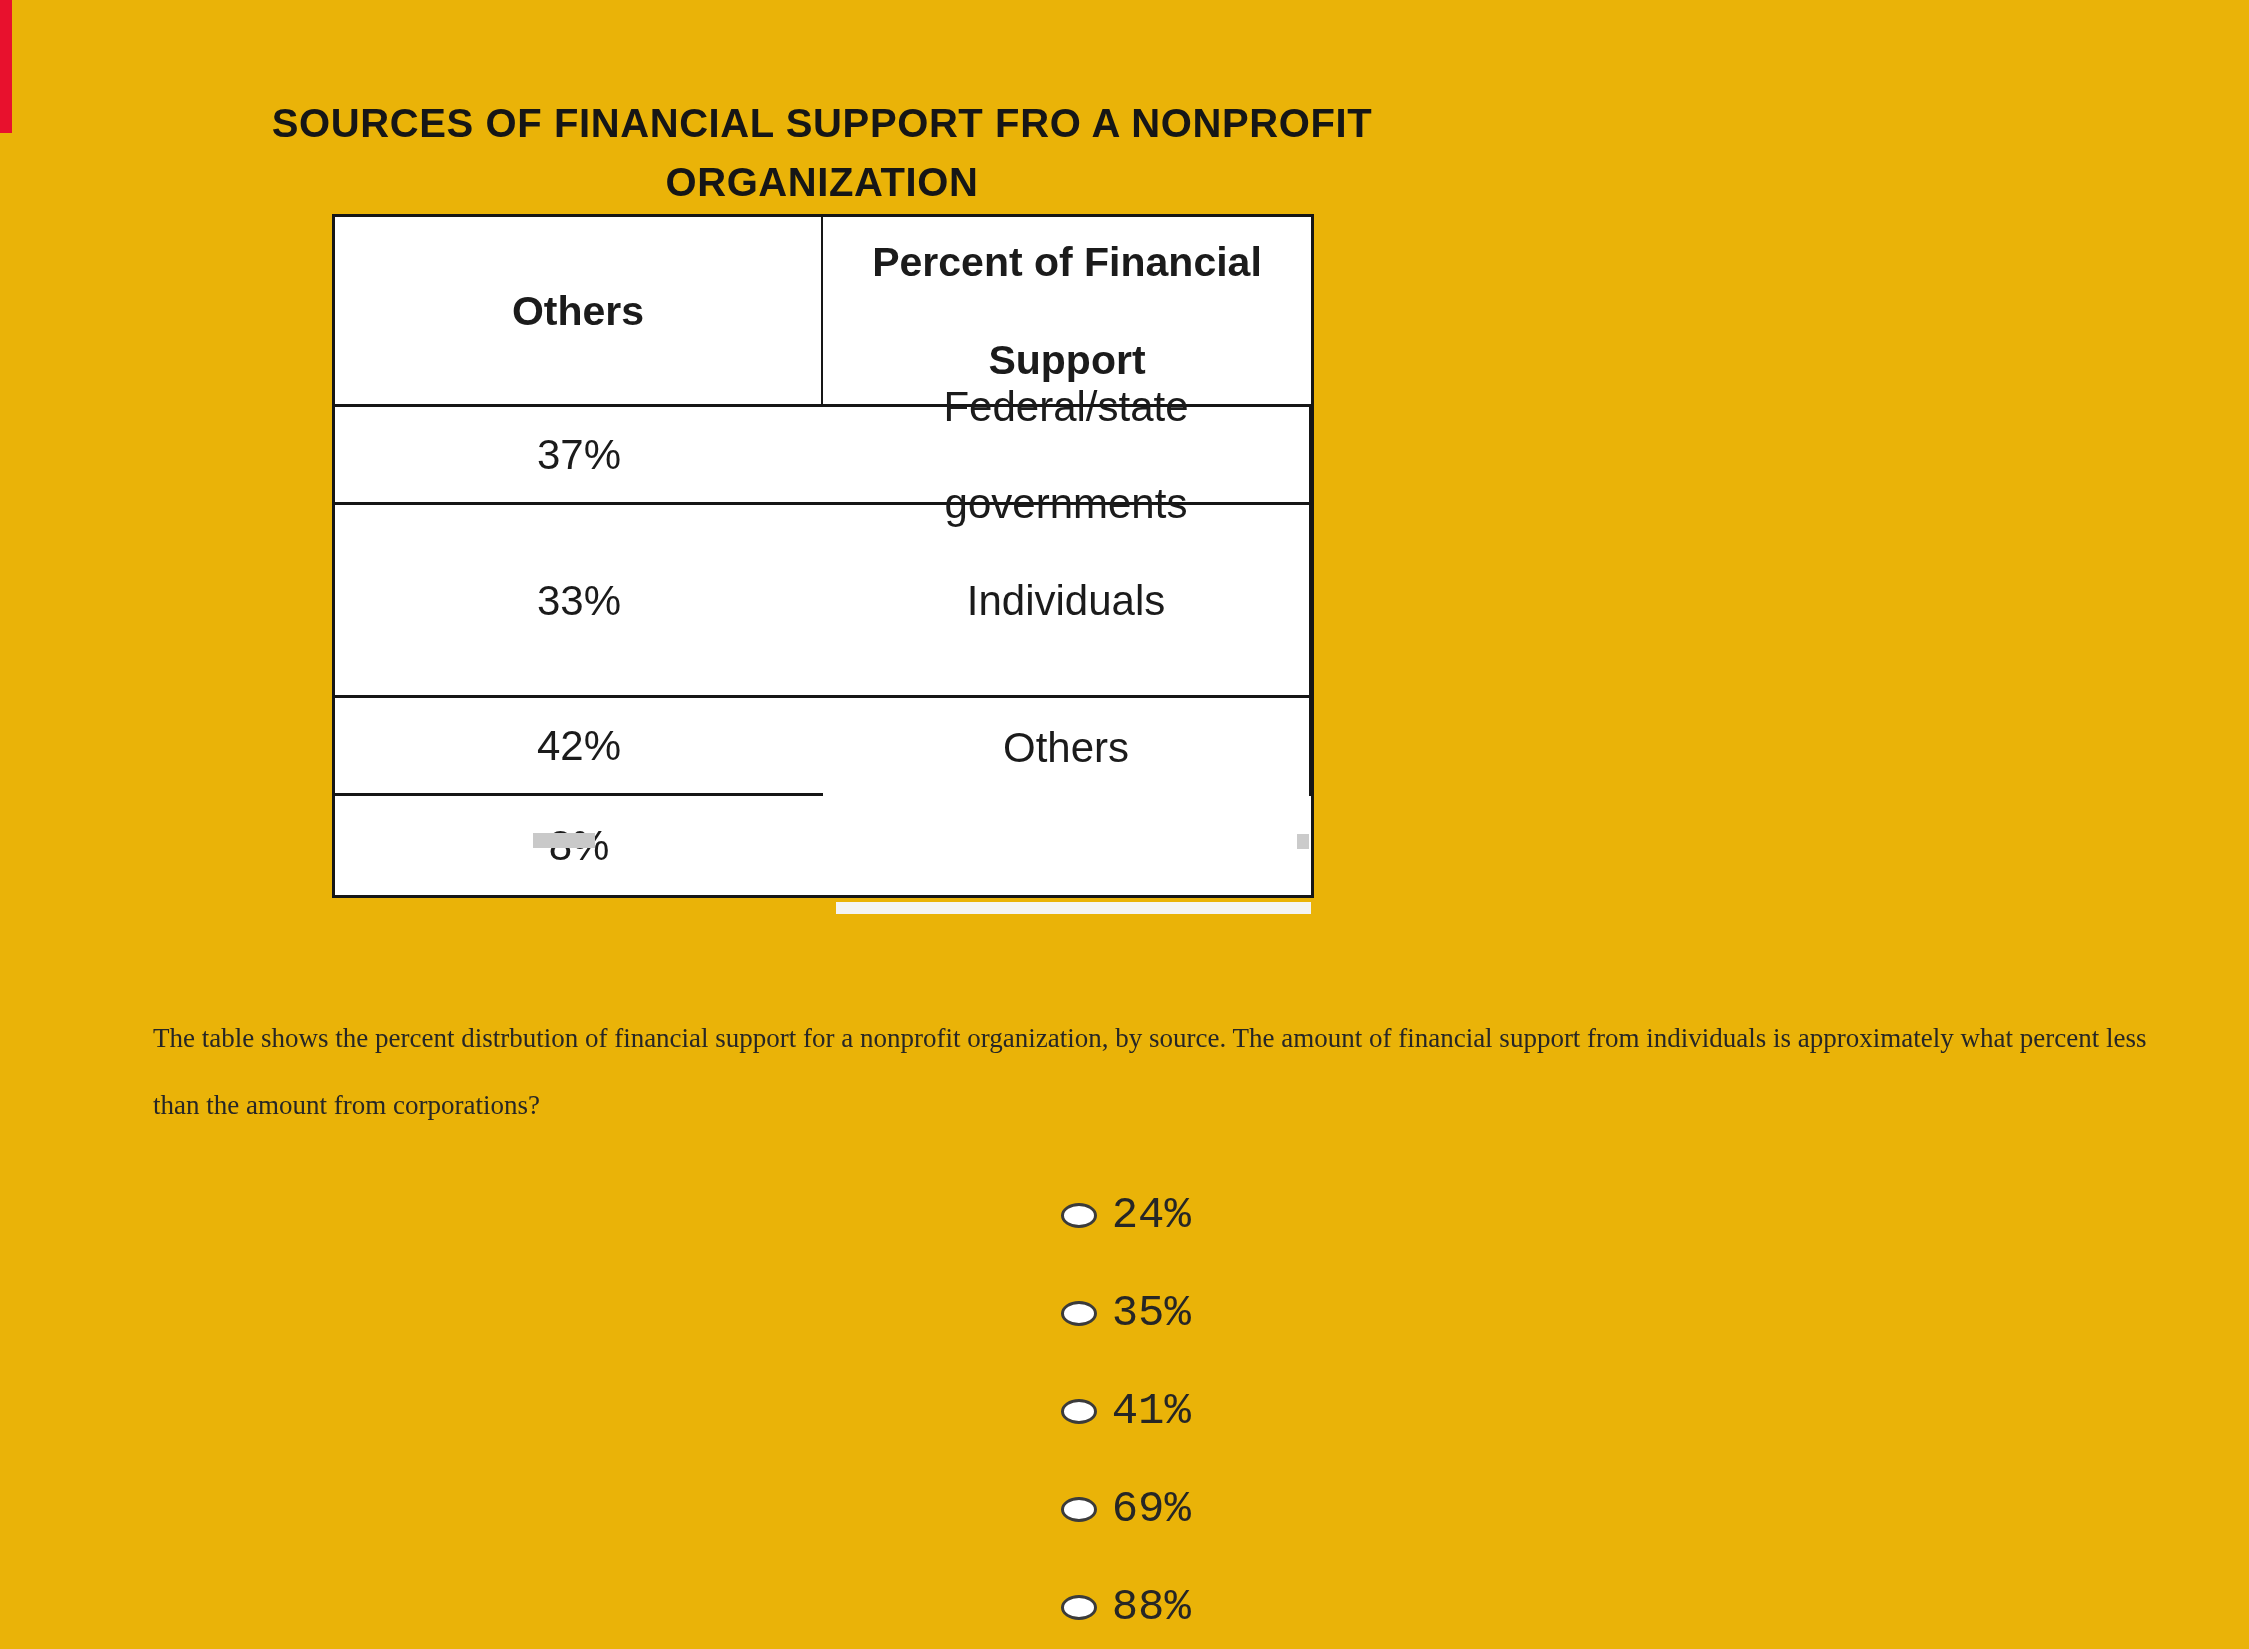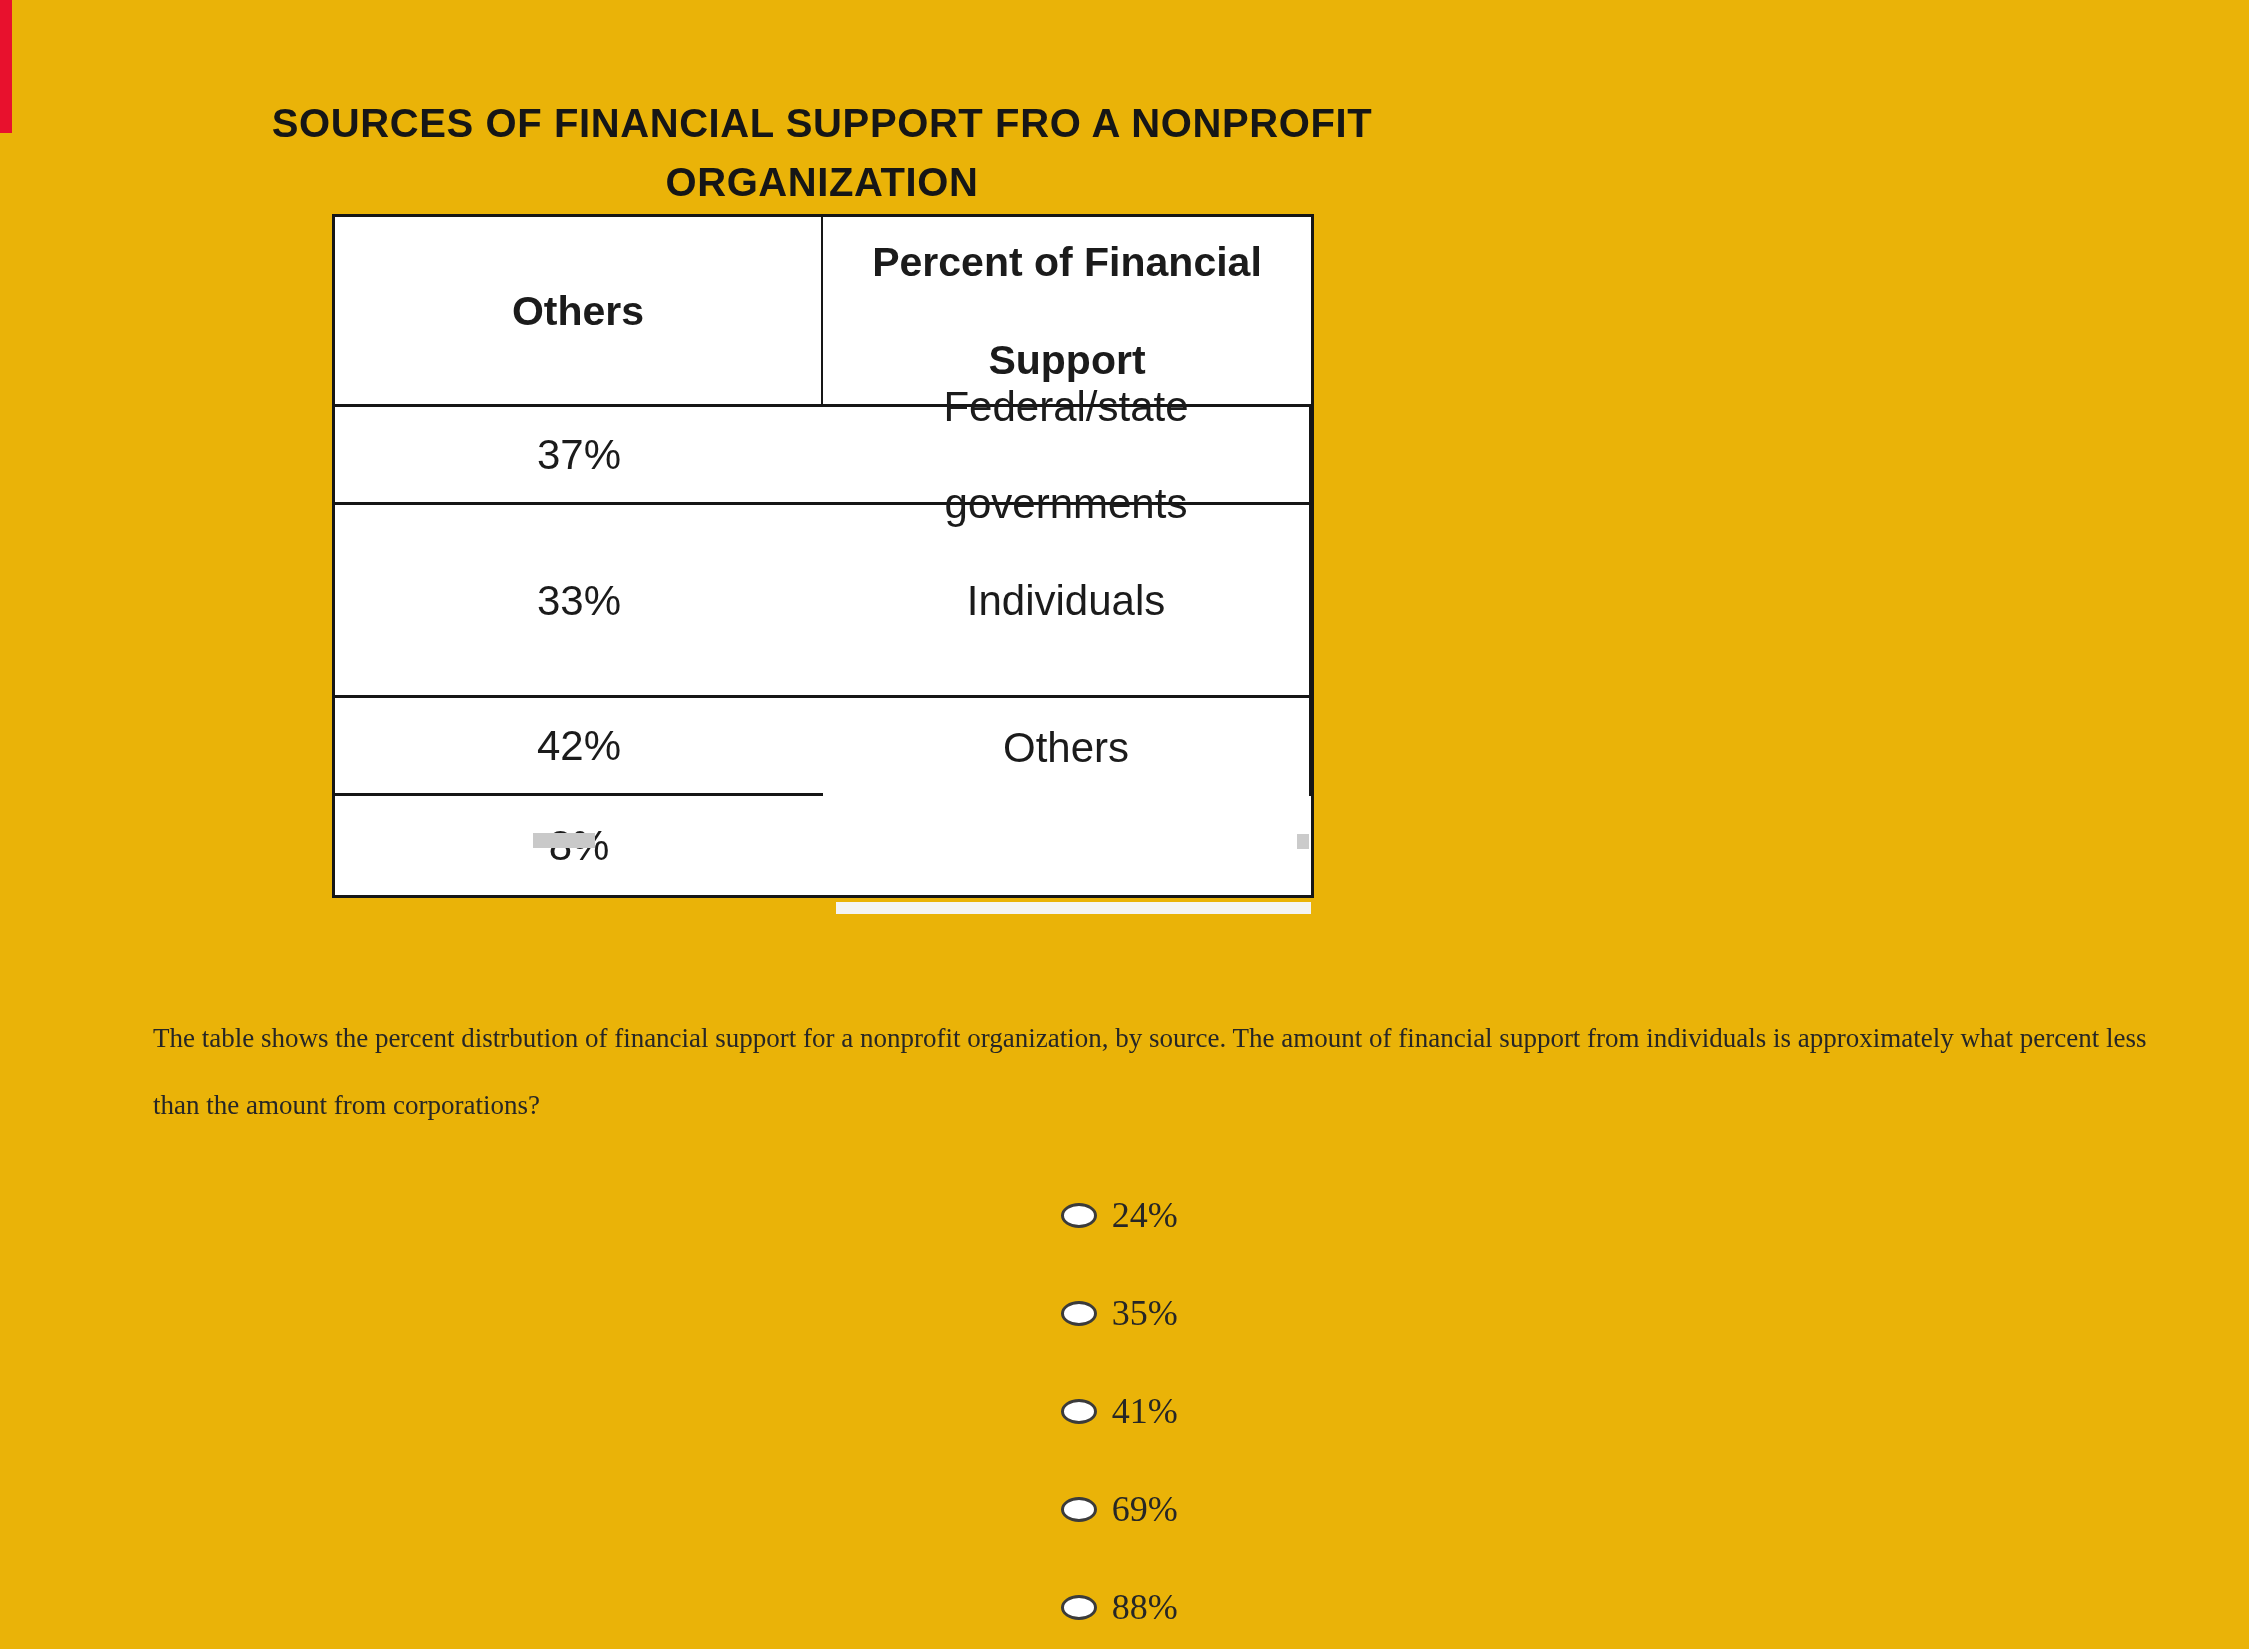--- a/index.html
+++ b/index.html
@@ -81,22 +81,22 @@
   .radio {
     display:inline-block;
     width:36px; height:25px;
     box-sizing:border-box;
     border:3.4px solid #3b3b3b;
     border-radius:50%;
     background:#ffffff;
     flex:0 0 auto;
   }
   .option-label {
-    font-family:Liberation Serif, serif;
-    font-size:36px; line-height:36px;
+    font-family:Liberation Mono, monospace;
+    font-size:44px; line-height:36px;
     color:#262626;
     white-space:nowrap;
   }
 </style>
 </head>
 <body>
 
 <div class="page">
 
   <div class="red-mark"></div>

